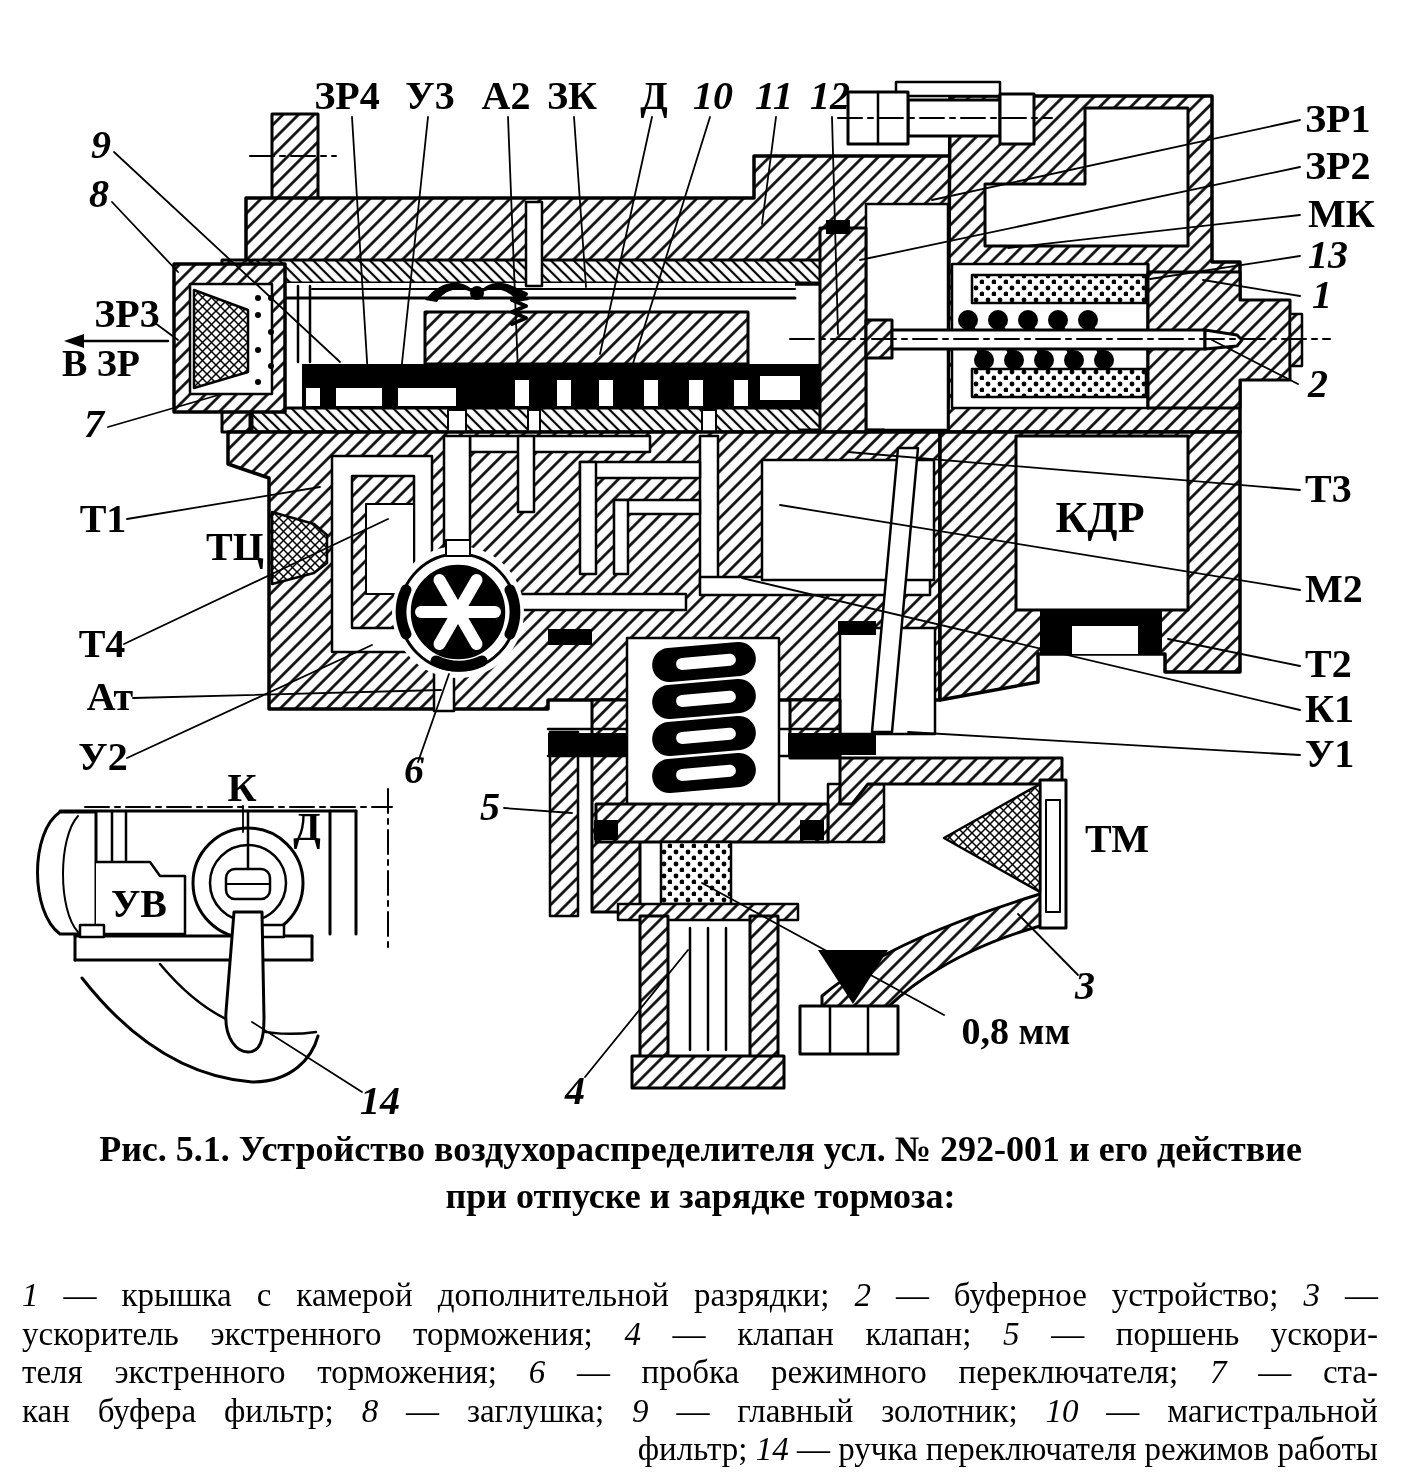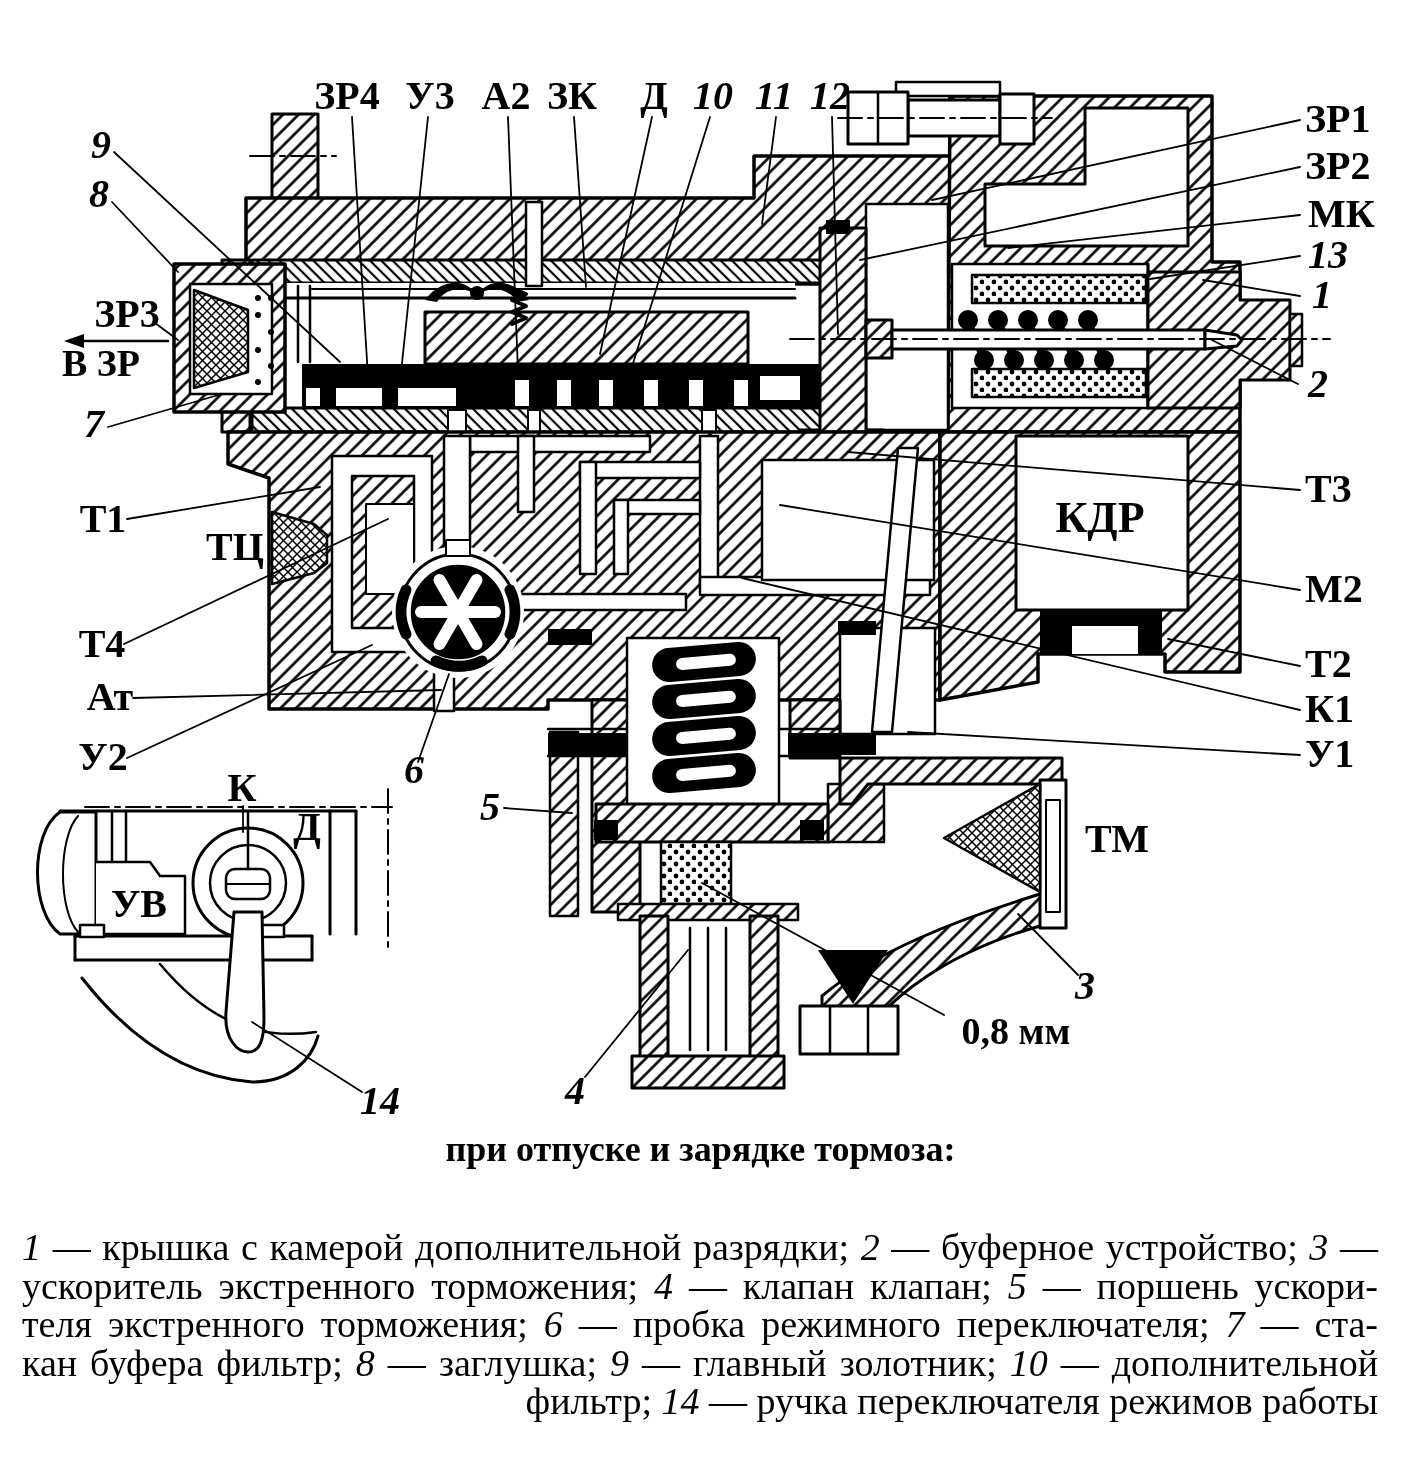--- a/index.html
+++ b/index.html
@@ -2,21 +2,21 @@
 <html><head>
 <meta charset="utf-8">
 <style>
   html,body{margin:0;padding:0;background:#fff;}
   .page{position:relative;width:1401px;height:1483px;background:#fff;overflow:hidden;
         font-family:"Liberation Serif", serif;color:#000;}
   .figure-wrap{position:absolute;left:0;top:0;width:1204px;height:1120px;margin-top:32px;}
   svg{display:block;}
   .caption{position:absolute;left:0;top:1126px;width:1401px;text-align:center;
            font-weight:bold;font-size:36px;line-height:47px;}
-  .legend{position:absolute;left:22px;top:1228px;width:1356px;font-size:38px;line-height:38.5px;}
+  .legend{position:absolute;left:22px;top:1276px;width:1356px;font-size:33px;line-height:38.5px;}
   .legend .lline{white-space:nowrap;}
   .legend .lline.just{text-align:justify;text-align-last:justify;white-space:normal;
       word-spacing:0.02em;}
   .legend .lline.center{text-align:right;}
   .legend i{font-style:italic;}
   text{font-family:"Liberation Serif", serif;font-weight:bold;fill:#000;}
   text.it{font-style:italic;}
 </style>
 </head>
 <body>
@@ -382,23 +382,24 @@
             <text x="1100" y="500" text-anchor="middle" font-size="44">КДР</text>
             <text x="1117" y="820" text-anchor="middle" font-size="40">ТМ</text>
             <text x="1085" y="967" text-anchor="middle" font-size="40" class="it">3</text>
             <text x="1016" y="1012" text-anchor="middle" font-size="38">0,8 мм</text>
           </g>
     </g>
   </svg>
   </div>
 
   <div class="caption">
+    <div>Рис. 5.1. Устройство воздухораспределителя усл. № 292-001 и его действие</div>
     <div>при отпуске и зарядке тормоза:</div>
   </div>
 
   <div class="legend" id="legend">
       <div class="lline just"><i>1</i><span> — крышка с камерой дополнительной разрядки; </span><i>2</i><span> — буферное устройство; </span><i>3</i><span> —</span></div>
       <div class="lline just"><span>ускоритель экстренного торможения; </span><i>4</i><span> — клапан клапан; </span><i>5</i><span> — поршень ускори-</span></div>
       <div class="lline just"><span>теля экстренного торможения; </span><i>6</i><span> — пробка режимного переключателя; </span><i>7</i><span> — ста-</span></div>
-      <div class="lline just"><span>кан буфера фильтр; </span><i>8</i><span> — заглушка; </span><i>9</i><span> — главный золотник; </span><i>10</i><span> — дополнительной</span></div>
+      <div class="lline just"><span>кан буфера фильтр; </span><i>8</i><span> — заглушка; </span><i>9</i><span> — главный золотник; </span><i>10</i><span> — магистральной</span></div>
       <div class="lline center"><span>фильтр; </span><i>14</i><span> — ручка переключателя режимов работы</span></div>
     </div>
 </div>
 
 </body></html>

